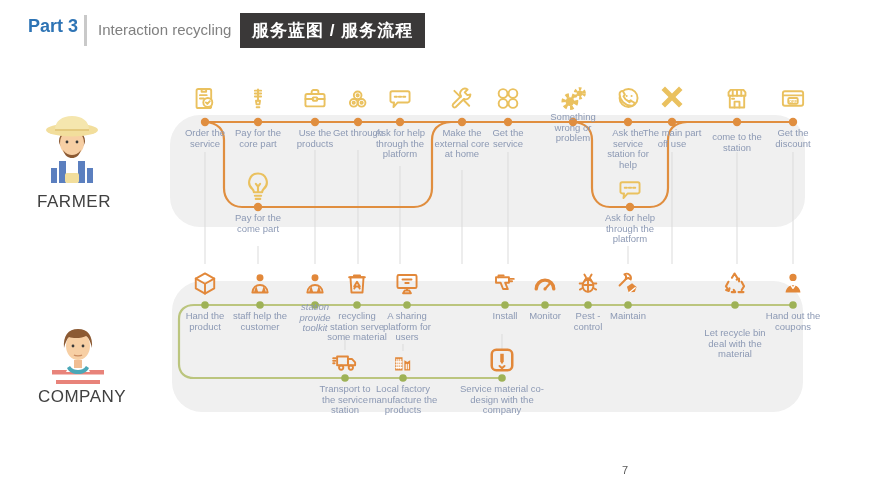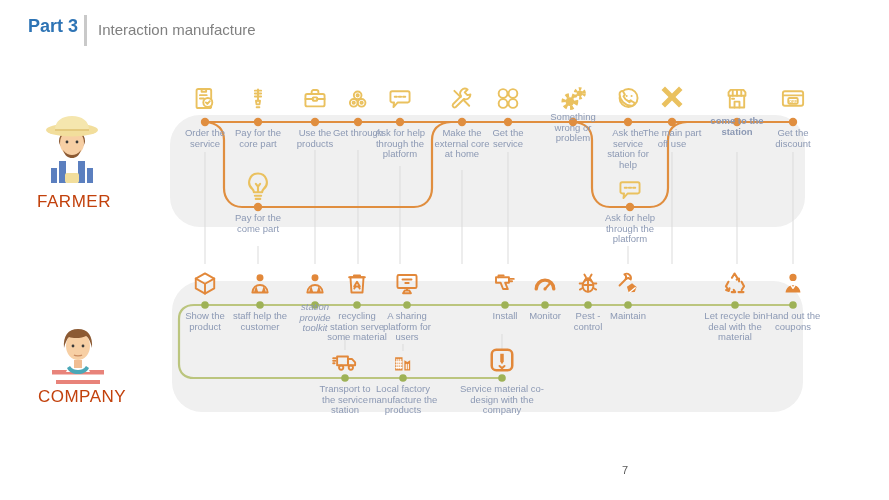--- a/index.html
+++ b/index.html
@@ -9,41 +9,42 @@
   .part-label{position:absolute;left:28px;top:16px;font-size:18px;font-weight:bold;color:var(--accent-blue);}
   .hdr-divider{position:absolute;left:84px;top:15px;width:3px;height:31px;background:#c9c9c9;}
   .hdr-subtitle{position:absolute;left:98px;top:21px;font-size:15px;color:#808080;}
   .title-box{position:absolute;left:240px;top:13px;height:35px;padding:0 12px;background:var(--title-box-bg);
              color:#fff;font-size:17px;font-weight:bold;letter-spacing:1px;display:flex;align-items:center;justify-content:center;}
   
   .band{position:absolute;background:var(--band-gray);border-radius:30px;}
   #band-farmer{left:170px;top:115px;width:635px;height:112px;}
   #band-company{left:172px;top:281px;width:631px;height:131px;}
   
-  .row-label{position:absolute;transform:translateX(-50%);font-size:17px;color:#c2410c;letter-spacing:.5px;}
+  .row-label{position:absolute;transform:translateX(-50%);font-size:17px;color:#404040;letter-spacing:.5px;}
   .avatar{position:absolute;}
   
   #lines{position:absolute;left:0;top:0;}
   .conn{stroke:var(--connector-gray);stroke-width:1;}
   .oline{stroke:var(--farmer-line);stroke-width:2.2;fill:none;}
   .gline{stroke:var(--company-line);stroke-width:2.2;fill:none;}
   .ic{position:absolute;transform:translateX(-50%);display:flex;justify-content:center;align-items:flex-end;}
   .c-farmer{color:var(--farmer-icon);}
   .c-company{color:var(--company-icon);}
   .lbl{position:absolute;transform:translateX(-50%);font-size:9.5px;line-height:10.5px;color:var(--label-text);text-align:center;}
   .page-num{position:absolute;left:622px;top:464px;font-size:11px;color:#595959;}
 </style>
 </head>
 <body>
 
 <div id="slide">
 
   <div class="part-label">Part 3</div>
   <div class="hdr-divider"></div>
-  <div class="hdr-subtitle">Interaction manufacture</div>
+  <div class="hdr-subtitle">Interaction recycling</div>
+  <div class="title-box">服务蓝图 / 服务流程</div>
 
   <div class="band" id="band-farmer"></div>
   <div class="band" id="band-company"></div>
 
   <svg class="avatar" style="left:41px;top:113px" width="62" height="70" viewBox="0 0 62 70">
     <ellipse cx="31" cy="62" rx="21" ry="9" fill="#5b7fbf"></ellipse>
     <rect x="10" y="55" width="42" height="15" fill="#5b7fbf"></rect>
     <path d="M16 70V52c3-4 8-6 15-6s12 2 15 6v18z" fill="#ffffff"></path>
     <rect x="18" y="48" width="7" height="22" fill="#5b7fbf"></rect>
     <rect x="37" y="48" width="7" height="22" fill="#5b7fbf"></rect>
@@ -217,21 +218,21 @@
       <div class="lbl" style="left: 672px; top: 128px; width: 66px;">The main part off use</div>
       <div class="ic c-farmer" style="left: 737px; top: 84px; height: 28px;">
         <svg width="27" height="27" viewBox="0 0 24 24" fill="none" stroke="currentColor" stroke-width="1.7" stroke-linecap="round" stroke-linejoin="round">
           <path d="M4.5 9.5v-3l1.8-2.2h11.4l1.8 2.2v3z"></path>
           <path d="M8.2 4.3v5.2M12 4.3v5.2M15.8 4.3v5.2"></path>
           <path d="M5.6 9.5V20h12.8V9.5"></path>
           <path d="M9.8 20v-5.2h4.4V20"></path>
           <path d="M7.6 12.2h1.8"></path>
         </svg>
       </div>
-      <div class="lbl" style="left: 737px; top: 116px; width: 68px; font-weight: bold;">come to the station</div>
+      <div class="lbl" style="left: 737px; top: 132px; width: 68px;">come to the station</div>
       <div class="ic c-farmer" style="left: 793px; top: 84px; height: 28px;">
         <svg width="27" height="27" viewBox="0 0 24 24" fill="none" stroke="currentColor" stroke-width="1.7" stroke-linecap="round" stroke-linejoin="round">
           <rect x="3" y="5.5" width="18" height="13" rx="1.8"></rect>
           <path d="M3 9.2h18"></path>
           <rect x="7.8" y="11.6" width="8.4" height="5" rx="1"></rect>
           <text x="12" y="15.6" font-size="3.6" font-weight="bold" text-anchor="middle" fill="currentColor" stroke="none" font-family="Liberation Sans, sans-serif">OFF</text>
         </svg>
       </div>
       <div class="lbl" style="left: 793px; top: 128px; width: 56px;">Get the discount</div>
       <div class="ic c-farmer" style="left: 258px; top: 169px; height: 34px;">
@@ -248,21 +249,21 @@
           <path d="M7.3 10.5h2M11 10.5h2M14.7 10.5h2"></path>
         </svg>
       </div>
       <div class="lbl" style="left: 630px; top: 213px; width: 66px;">Ask for help through the platform</div>
       <div class="ic c-company" style="left: 205px; top: 266px; height: 31px;">
         <svg width="27" height="27" viewBox="0 0 24 24" fill="none" stroke="currentColor" stroke-width="1.7" stroke-linecap="round" stroke-linejoin="round">
           <path d="M12 3l8.2 4.6v8.8L12 21l-8.2-4.6V7.6z"></path>
           <path d="M3.8 7.6 12 12.2l8.2-4.6M12 12.2V21"></path>
         </svg>
       </div>
-      <div class="lbl" style="left: 205px; top: 311px; width: 56px;">Show the product</div>
+      <div class="lbl" style="left: 205px; top: 311px; width: 56px;">Hand the product</div>
       <div class="ic c-company" style="left: 260px; top: 266px; height: 31px;">
         <svg width="27" height="27" viewBox="0 0 24 24" fill="none" stroke="currentColor" stroke-width="1.7" stroke-linecap="round" stroke-linejoin="round">
           <circle cx="12" cy="6.8" r="3.1" fill="currentColor" stroke="none"></circle>
           <path d="M5.2 20c.4-4.2 3.2-6.6 6.8-6.6s6.4 2.4 6.8 6.6z"></path>
           <path d="M8.8 14.4c-1 1.3-1.7 2.8-1.9 5.6h3.6zM15.2 14.4c1 1.3 1.7 2.8 1.9 5.6h-3.6z" fill="currentColor" stroke="none"></path>
         </svg>
       </div>
       <div class="lbl" style="left: 260px; top: 311px; width: 74px;">staff help the customer</div>
       <div class="ic c-company" style="left: 315px; top: 266px; height: 31px;">
         <svg width="27" height="27" viewBox="0 0 24 24" fill="none" stroke="currentColor" stroke-width="1.7" stroke-linecap="round" stroke-linejoin="round">
@@ -328,21 +329,21 @@
         <svg width="29" height="27" viewBox="0 0 24 23" fill="none" stroke="currentColor" stroke-width="1.8" stroke-linecap="round" stroke-linejoin="round">
           <path d="M9.4 6.6 11.6 3l2.3 3.7"></path>
           <path d="M13.4 8.2l2-.9.1 2.4"></path>
           <path d="M6.4 10 4.3 13.8l2 3.3"></path>
           <path d="M7.3 15.6l-.6 2.2-2.3-.7"></path>
           <path d="M17.6 10l2.1 3.8-2 3.3"></path>
           <path d="M15 18.8h4.2"></path>
           <path d="M9.2 18.8h3l-1.3-1.9"></path>
         </svg>
       </div>
-      <div class="lbl" style="left: 735px; top: 311px; width: 68px;">Let recycle bin deal with the material</div>
+      <div class="lbl" style="left: 735px; top: 328px; width: 68px;">Let recycle bin deal with the material</div>
       <div class="ic c-company" style="left: 793px; top: 266px; height: 31px;">
         <svg width="27" height="27" viewBox="0 0 24 24" fill="none" stroke="currentColor" stroke-width="1.7" stroke-linecap="round" stroke-linejoin="round">
           <circle cx="12" cy="6.6" r="3.2" fill="currentColor" stroke="none"></circle>
           <path d="M5.4 20c.4-4 3.2-6.4 6.6-6.4s6.2 2.4 6.6 6.4z" fill="currentColor" stroke="none"></path>
           <path d="M10.4 13.9 12 16.2l1.6-2.3" stroke="#fff" stroke-width="1.3"></path>
         </svg>
       </div>
       <div class="lbl" style="left: 793px; top: 311px; width: 70px;">Hand out the coupons</div>
       <div class="ic c-company" style="left: 345px; top: 344px; height: 31px;">
         <svg width="27" height="27" viewBox="0 0 24 24" fill="none" stroke="currentColor" stroke-width="1.7" stroke-linecap="round" stroke-linejoin="round">

